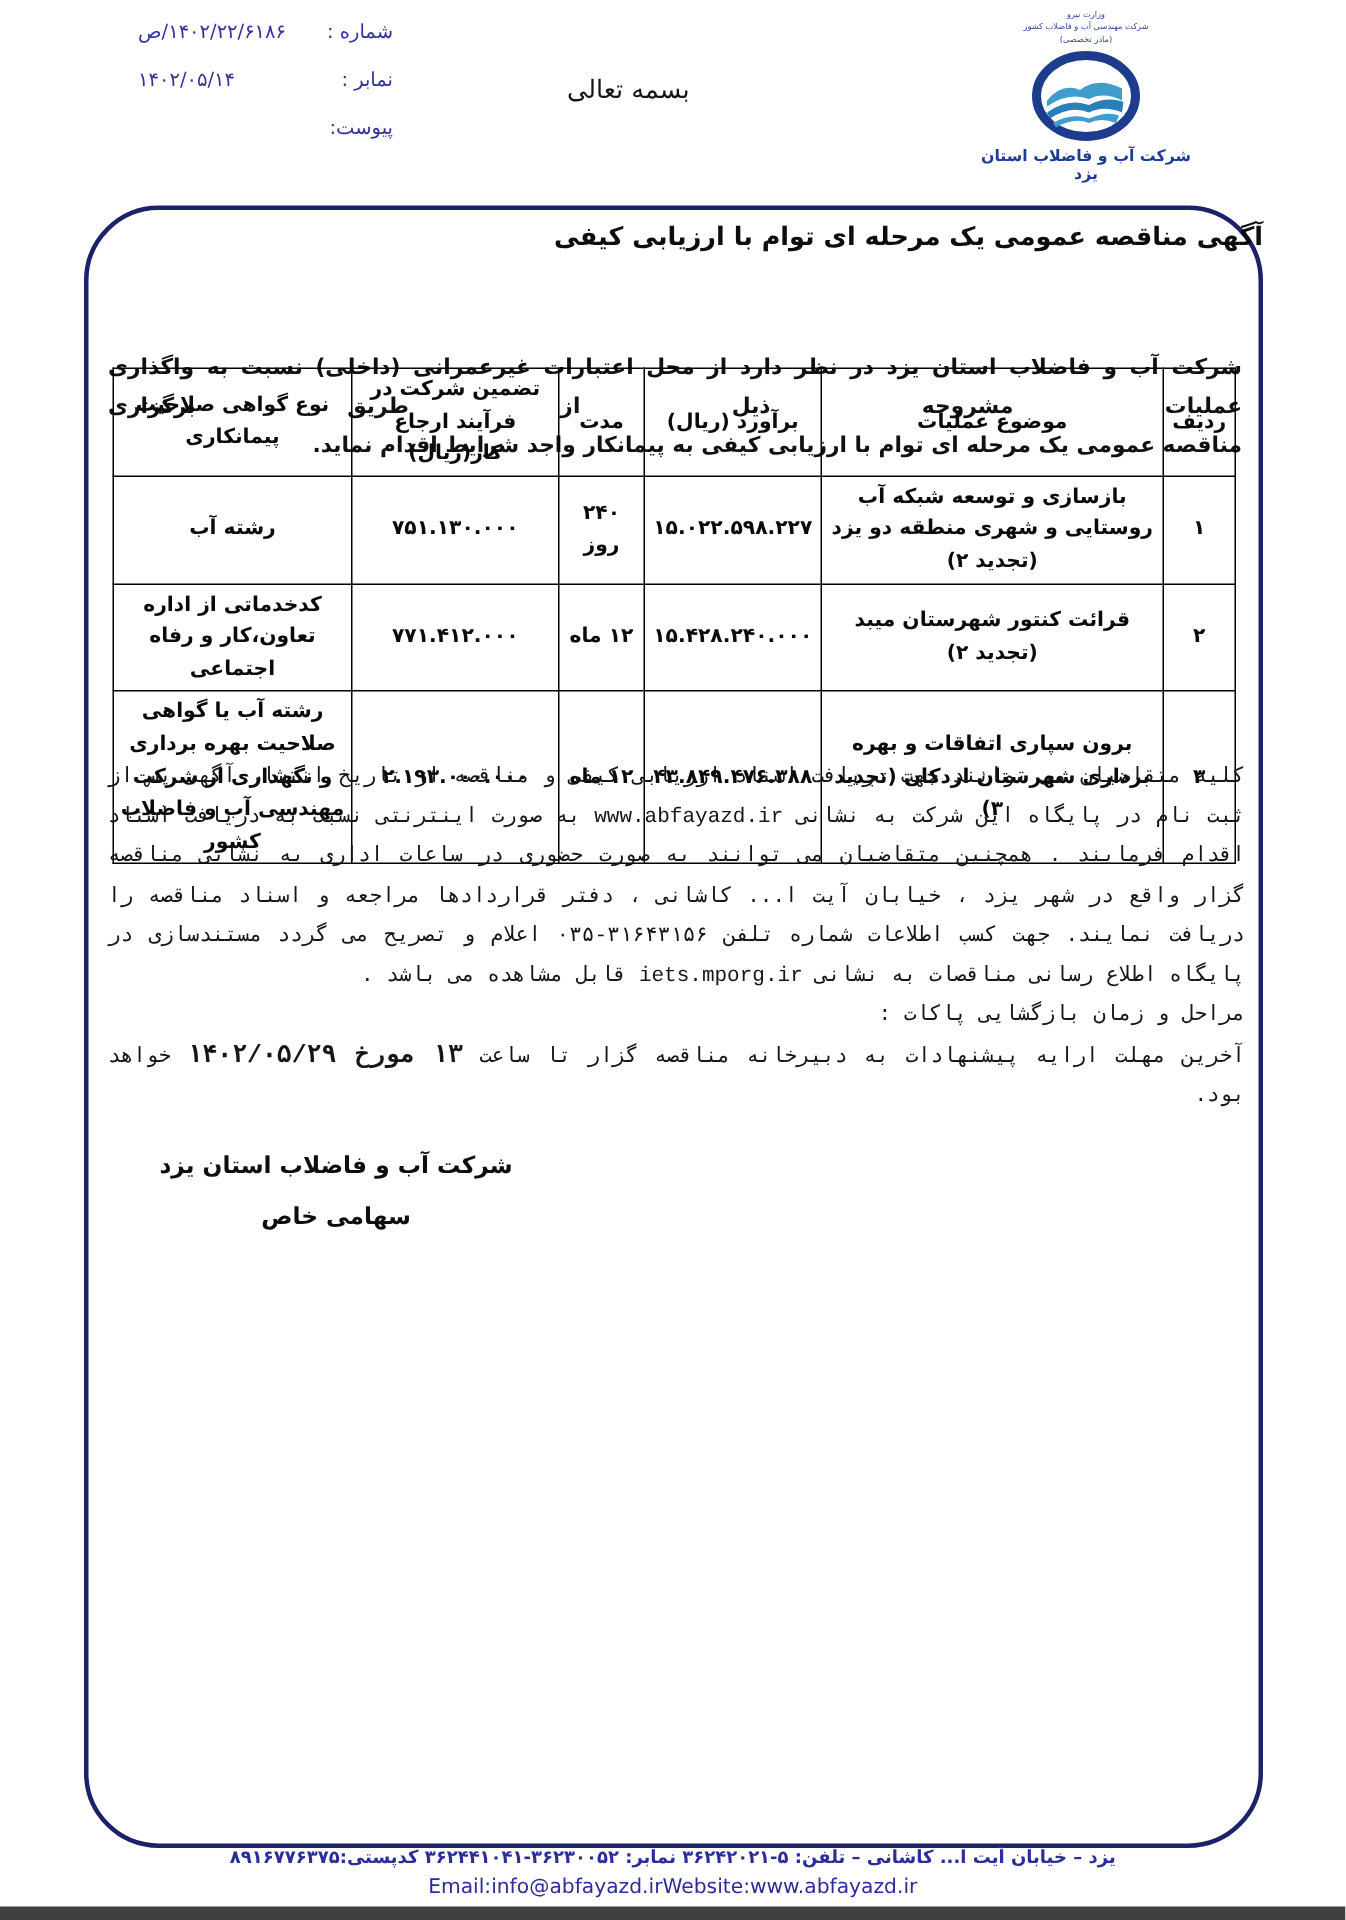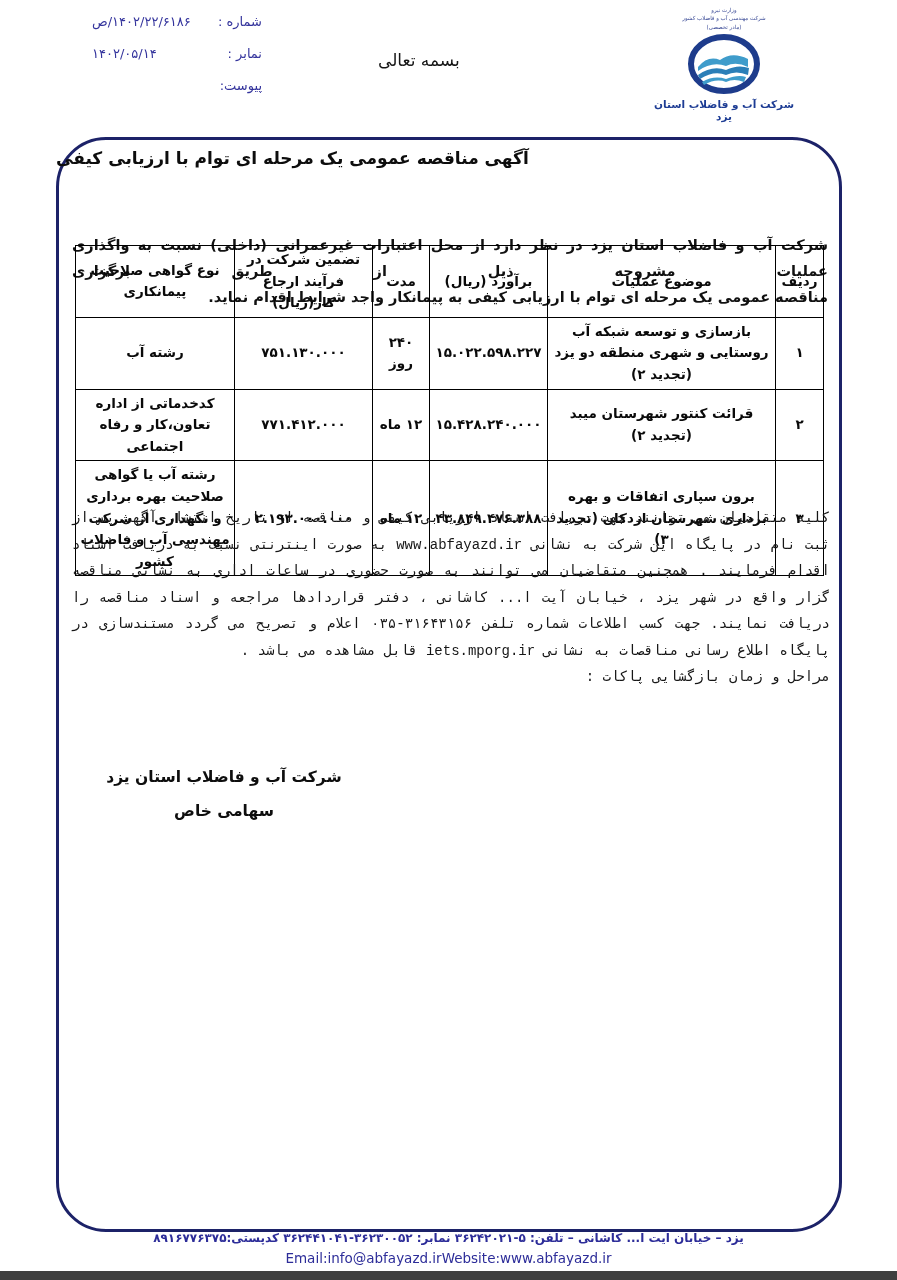--- a/index.html
+++ b/index.html
@@ -18,21 +18,21 @@
 
   
   .logo { left:648px; top:6px; width:152px; text-align:center; direction:rtl; }
   .logo .tiny { font-size:5.5px; line-height:1.5; color:#3a4a96; }
   .logo .oval { margin:2px auto 0; width:76px; height:62px; display:block; }
   .logo .cname { margin-top:3px; font-size:10.5px; font-weight:bold; color:#1d3c94; }
 
   
   .frame { left:56px; top:137px; width:786px; height:1095px; border:3px solid #1c2268; border-radius:50px; }
 
-  .title { left:56px; top:148px; width:786px; text-align:left; font-weight:bold; font-size:17px; color:#0d0d0d; }
+  .title { left:56px; top:148px; width:786px; text-align:right; font-weight:bold; font-size:17px; color:#0d0d0d; }
 
   .intro { left:72px; top:188px; width:756px; direction:rtl; font-size:14.5px; font-weight:bold; color:#111; line-height:26px;margin-top:44px; }
   .intro .l1 { text-align:justify; text-align-last:justify; }
   .intro .l2 { text-align:right; }
 
   
   table.tender { left:75px; top:245px; position:absolute; width:748px; border-collapse:collapse; direction:rtl; font-size:13.5px; font-weight:bold; color:#0a0a0a; table-layout:fixed; }
   table.tender th, table.tender td { border:1.6px solid #000; text-align:center; vertical-align:middle; padding:3px 4px; line-height:1.6; }
   table.tender th { font-weight:bold; }
   .c-radif{width:48px;} .c-subj{width:228px;} .c-est{width:118px;} .c-dur{width:57px;} .c-guar{width:138px;} .c-cert{width:159px;}
@@ -133,20 +133,21 @@
     <td>۱۲ ماه</td>
     <td>۲.۱۹۳.۰۰۰.۰۰۰</td>
     <td>رشته آب یا گواهی صلاحیت بهره برداری و نگهداری از شرکت مهندسی آب و فاضلاب کشور</td>
   </tr>
 </tbody>
   </table>
 
 <div class="abs bodytxt">
   <p>کلیه متقاضیان می توانند جهت دریافت اسناد ارزیابی کیفی و مناقصه از تاریخ انتشار آگهی پس از ثبت نام در پایگاه این شرکت به نشانی www.abfayazd.ir به صورت اینترنتی نسبت به دریافت اسناد اقدام فرمایند . همچنین متقاضیان می توانند به صورت حضوری در ساعات اداری به نشانی مناقصه گزار واقع در شهر یزد ، خیابان آیت ا... کاشانی ، دفتر قراردادها مراجعه و اسناد مناقصه را دریافت نمایند. جهت کسب اطلاعات شماره تلفن ۳۱۶۴۳۱۵۶-۰۳۵ اعلام و تصریح می گردد مستندسازی در پایگاه اطلاع رسانی مناقصات به نشانی iets.mporg.ir قابل مشاهده می باشد .</p>
   <p class="stage-label">مراحل و زمان بازگشایی پاکات :</p>
+  <p><span>آخرین مهلت ارایه پیشنهادات به دبیرخانه مناقصه گزار تا ساعت </span><span class="bold-date">۱۳ مورخ ۱۴۰۲/۰۵/۲۹</span><span> خواهد بود.</span></p>
 </div>
 
 <div class="abs signature">
   <div>شرکت آب و فاضلاب استان یزد</div>
   <div>سهامی خاص</div>
 </div>
 
 <div class="abs footer1">یزد – خیابان آیت ا... کاشانی – تلفن: ۵-۳۶۲۴۲۰۲۱ نمابر: ۳۶۲۳۰۰۵۲-۳۶۲۴۴۱۰۴۱    کدپستی:۸۹۱۶۷۷۶۳۷۵</div>
 <div class="abs footer2">Email:info@abfayazd.irWebsite:www.abfayazd.ir</div>
 <div class="abs bottom-strip"></div>

